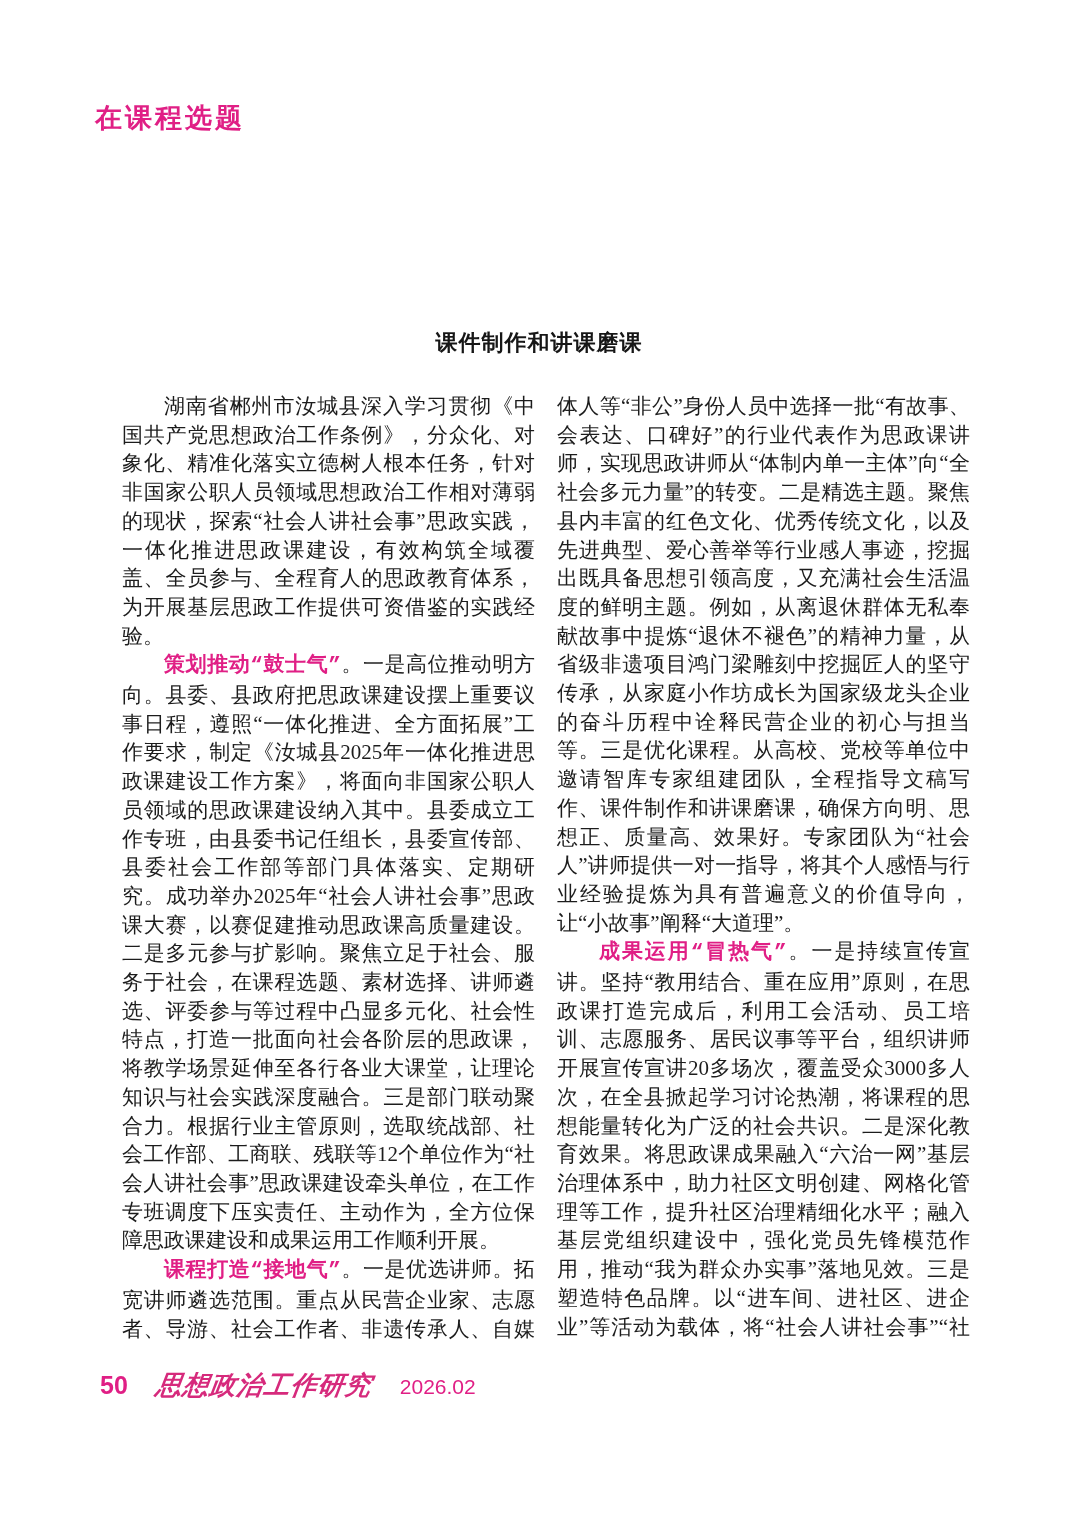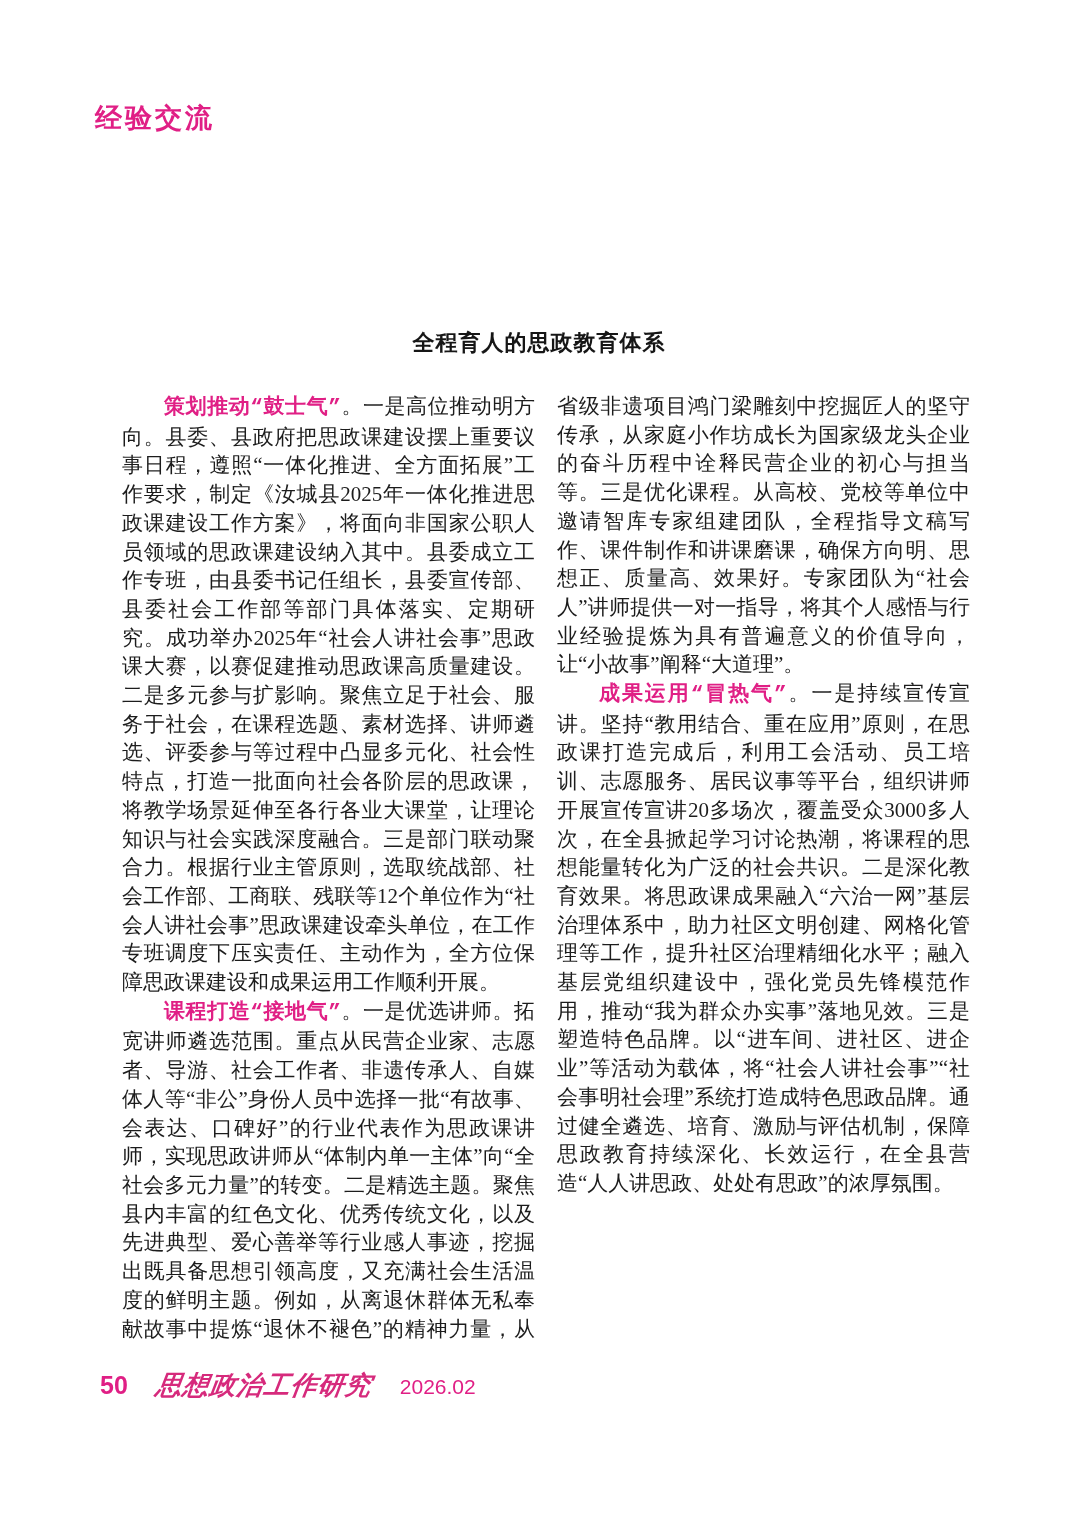--- a/index.html
+++ b/index.html
@@ -93,27 +93,28 @@
     font-family:"Liberation Sans","DejaVu Sans",sans-serif;
     font-size:21px;
     text-align:center;
   }
 </style>
 </head>
 <body>
 
 <div class="page">
 
-  <div class="section-label">经验交流</div>
+  <div class="section-label">在课程选题</div>
 
 
-  <div class="author">全程育人的思政教育体系</div>
+  <div class="author">课件制作和讲课磨课</div>
 
   <div class="body-columns">
 
+    <p class="para"><span>湖南省郴州市汝城县深入学习贯彻《中国共产党思想政治工作条例》，分众化、对象化、精准化落实立德树人根本任务，针对非国家公职人员领域思想政治工作相对薄弱的现状，探索“社会人讲社会事”思政实践，一体化推进思政课建设，有效构筑全域覆盖、全员参与、全程育人的思政教育体系，为开展基层思政工作提供可资借鉴的实践经验。</span></p>
 
     <p class="para"><span class="lead">策划推动“鼓士气”</span><span>。一是高位推动明方向。县委、县政府把思政课建设摆上重要议事日程，遵照“一体化推进、全方面拓展”工作要求，制定《汝城县2025年一体化推进思政课建设工作方案》，将面向非国家公职人员领域的思政课建设纳入其中。县委成立工作专班，由县委书记任组长，县委宣传部、县委社会工作部等部门具体落实、定期研究。成功举办2025年“社会人讲社会事”思政课大赛，以赛促建推动思政课高质量建设。二是多元参与扩影响。聚焦立足于社会、服务于社会，在课程选题、素材选择、讲师遴选、评委参与等过程中凸显多元化、社会性特点，打造一批面向社会各阶层的思政课，将教学场景延伸至各行各业大课堂，让理论知识与社会实践深度融合。三是部门联动聚合力。根据行业主管原则，选取统战部、社会工作部、工商联、残联等12个单位作为“社会人讲社会事”思政课建设牵头单位，在工作专班调度下压实责任、主动作为，全方位保障思政课建设和成果运用工作顺利开展。</span></p>
 
     <p class="para"><span class="lead">课程打造“接地气”</span><span>。一是优选讲师。拓宽讲师遴选范围。重点从民营企业家、志愿者、导游、社会工作者、非遗传承人、自媒体人等“非公”身份人员中选择一批“有故事、会表达、口碑好”的行业代表作为思政课讲师，实现思政讲师从“体制内单一主体”向“全社会多元力量”的转变。二是精选主题。聚焦县内丰富的红色文化、优秀传统文化，以及先进典型、爱心善举等行业感人事迹，挖掘出既具备思想引领高度，又充满社会生活温度的鲜明主题。例如，从离退休群体无私奉献故事中提炼“退休不褪色”的精神力量，从省级非遗项目鸿门梁雕刻中挖掘匠人的坚守传承，从家庭小作坊成长为国家级龙头企业的奋斗历程中诠释民营企业的初心与担当等。三是优化课程。从高校、党校等单位中邀请智库专家组建团队，全程指导文稿写作、课件制作和讲课磨课，确保方向明、思想正、质量高、效果好。专家团队为“社会人”讲师提供一对一指导，将其个人感悟与行业经验提炼为具有普遍意义的价值导向，让“小故事”阐释“大道理”。</span></p>
 
     <p class="para"><span class="lead">成果运用“冒热气”</span><span>。一是持续宣传宣讲。坚持“教用结合、重在应用”原则，在思政课打造完成后，利用工会活动、员工培训、志愿服务、居民议事等平台，组织讲师开展宣传宣讲20多场次，覆盖受众3000多人次，在全县掀起学习讨论热潮，将课程的思想能量转化为广泛的社会共识。二是深化教育效果。将思政课成果融入“六治一网”基层治理体系中，助力社区文明创建、网格化管理等工作，提升社区治理精细化水平；融入基层党组织建设中，强化党员先锋模范作用，推动“我为群众办实事”落地见效。三是塑造特色品牌。以“进车间、进社区、进企业”等活动为载体，将“社会人讲社会事”“社会事明社会理”系统打造成特色思政品牌。通过健全遴选、培育、激励与评估机制，保障思政教育持续深化、长效运行，在全县营造“人人讲思政、处处有思政”的浓厚氛围。</span></p>
 
   </div>
 
   <div class="footer">

